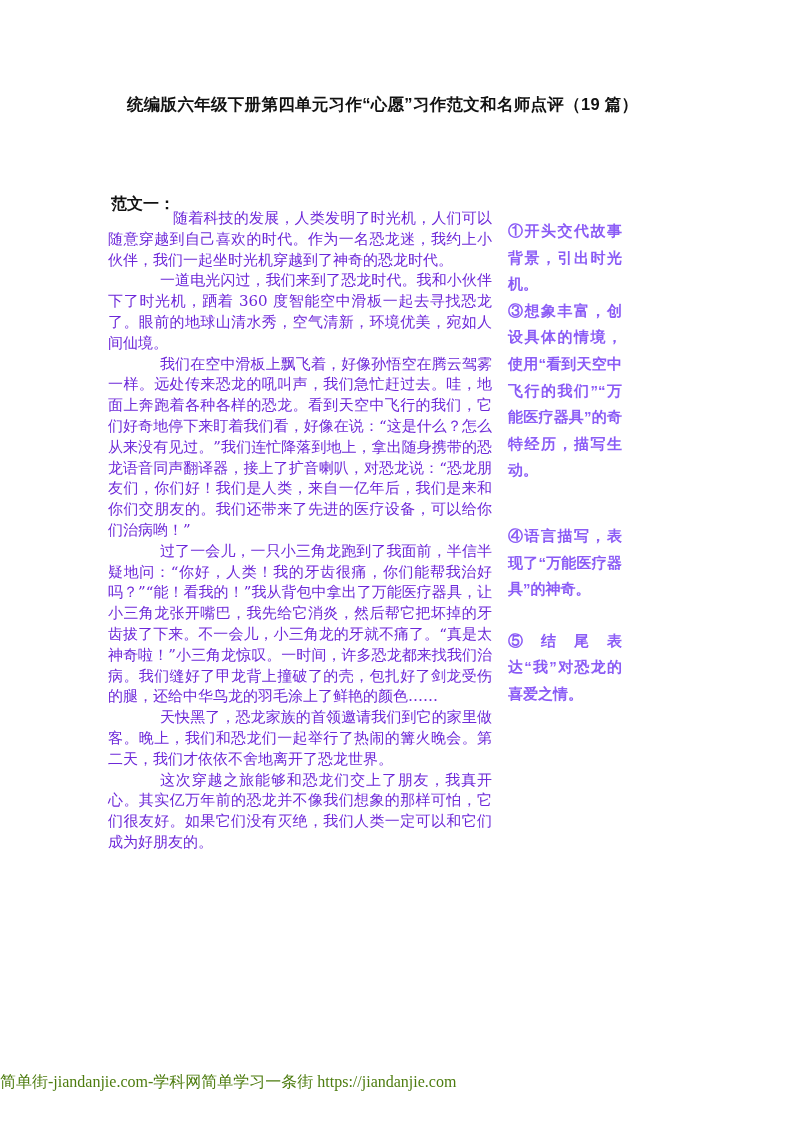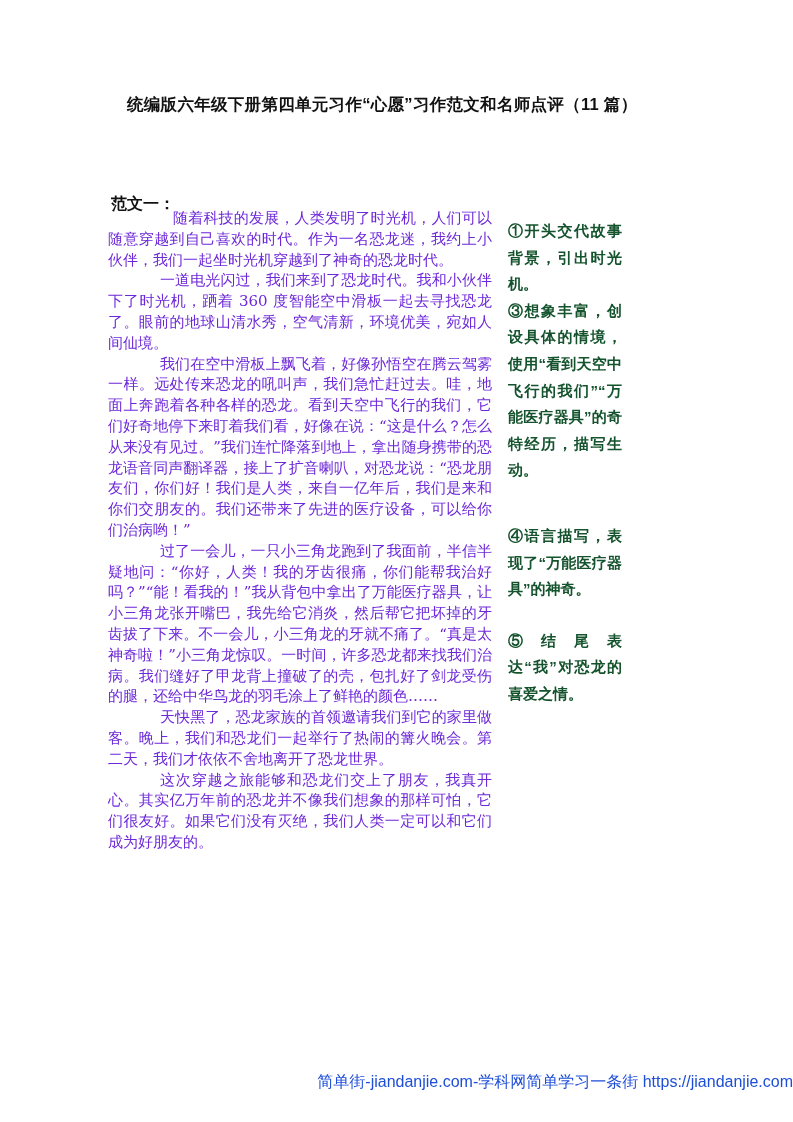--- a/index.html
+++ b/index.html
@@ -59,43 +59,43 @@
   .essay-body p.first-para { text-indent: 65px; }
   .annotations {
     position: absolute;
     left: 508px;
     top: 218px;
     width: 114px;
     font-size: 15px;
     line-height: 26.6px;
     font-weight: bold;
     text-align: justify;
-    color: #14532d;
+    color: #8b5cf6;
     font-family: "Liberation Sans", sans-serif;
   }
   .annotations .note { margin: 0; }
   .annotations .note-4 { margin-top: 39px; }
   .annotations .note-5 { margin-top: 25px; }
   .footer {
     position: absolute;
     left: 0;
     top: 1072px;
     width: 100%;
-    text-align: right;
+    text-align: left;
     font-size: 16px;
-    color: #1d4ed8;
-    font-family: Liberation Sans, sans-serif;
+    color: #4d7c0f;
+    font-family: Liberation Serif, serif;
   }
 </style>
 </head>
 <body>
 
 <div class="page">
 
-  <div class="doc-title">统编版六年级下册第四单元习作“心愿”习作范文和名师点评（11 篇）</div>
+  <div class="doc-title">统编版六年级下册第四单元习作“心愿”习作范文和名师点评（19 篇）</div>
 
   <div class="section-label">范文一：</div>
 
 
   <div class="essay-body">
     <p class="first-para">随着科技的发展，人类发明了时光机，人们可以随意穿越到自己喜欢的时代。作为一名恐龙迷，我约上小伙伴，我们一起坐时光机穿越到了神奇的恐龙时代。</p>
     <p>一道电光闪过，我们来到了恐龙时代。我和小伙伴下了时光机，跴着 360 度智能空中滑板一起去寻找恐龙了。眼前的地球山清水秀，空气清新，环境优美，宛如人间仙境。</p>
     <p>我们在空中滑板上飘飞着，好像孙悟空在腾云驾雾一样。远处传来恐龙的吼叫声，我们急忙赶过去。哇，地面上奔跑着各种各样的恐龙。看到天空中飞行的我们，它们好奇地停下来盯着我们看，好像在说：“这是什么？怎么从来没有见过。”我们连忙降落到地上，拿出随身携带的恐龙语音同声翻译器，接上了扩音喇叭，对恐龙说：“恐龙朋友们，你们好！我们是人类，来自一亿年后，我们是来和你们交朋友的。我们还带来了先进的医疗设备，可以给你们治病哟！”</p>
     <p>过了一会儿，一只小三角龙跑到了我面前，半信半疑地问：“你好，人类！我的牙齿很痛，你们能帮我治好吗？”“能！看我的！”我从背包中拿出了万能医疗器具，让小三角龙张开嘴巴，我先给它消炎，然后帮它把坏掉的牙齿拔了下来。不一会儿，小三角龙的牙就不痛了。“真是太神奇啦！”小三角龙惊叹。一时间，许多恐龙都来找我们治病。我们缝好了甲龙背上撞破了的壳，包扎好了剑龙受伤的腿，还给中华鸟龙的羽毛涂上了鲜艳的颜色……</p>
     <p>天快黑了，恐龙家族的首领邀请我们到它的家里做客。晚上，我们和恐龙们一起举行了热闹的篝火晚会。第二天，我们才依依不舍地离开了恐龙世界。</p>

